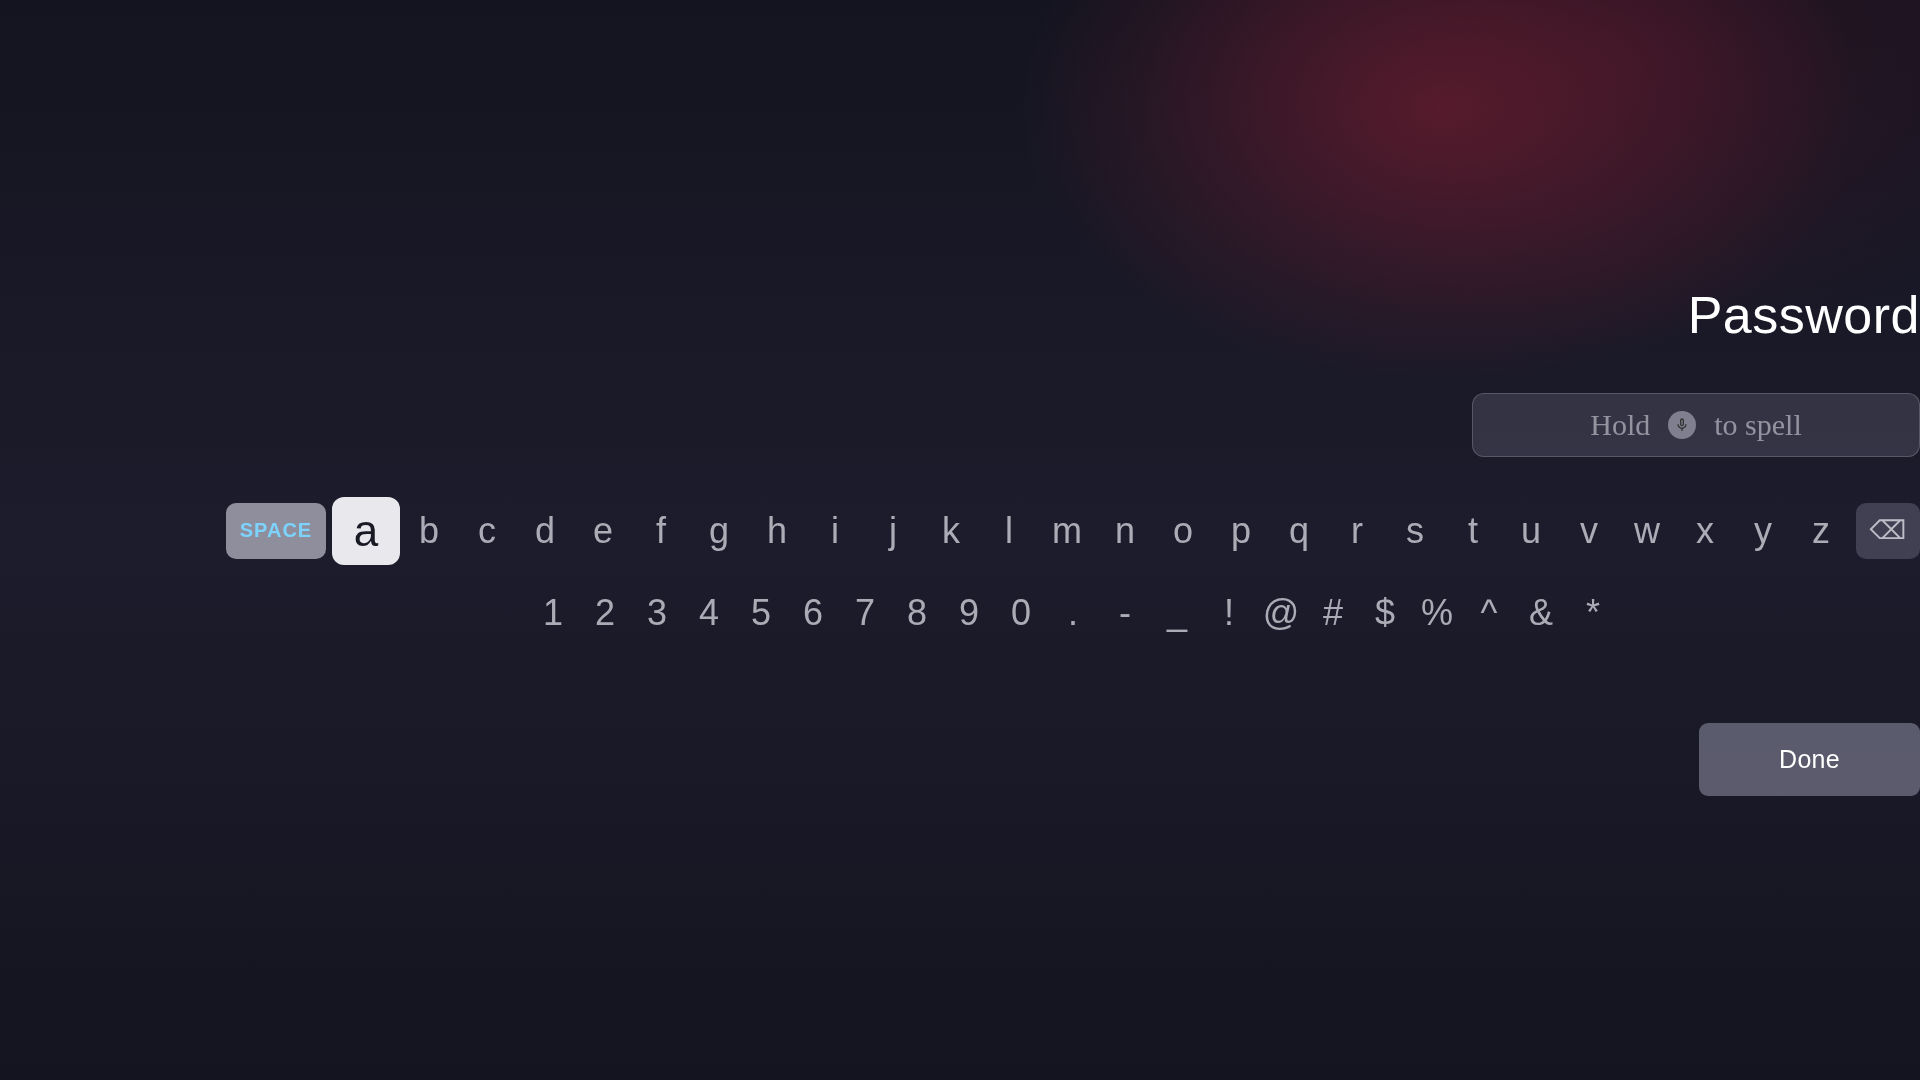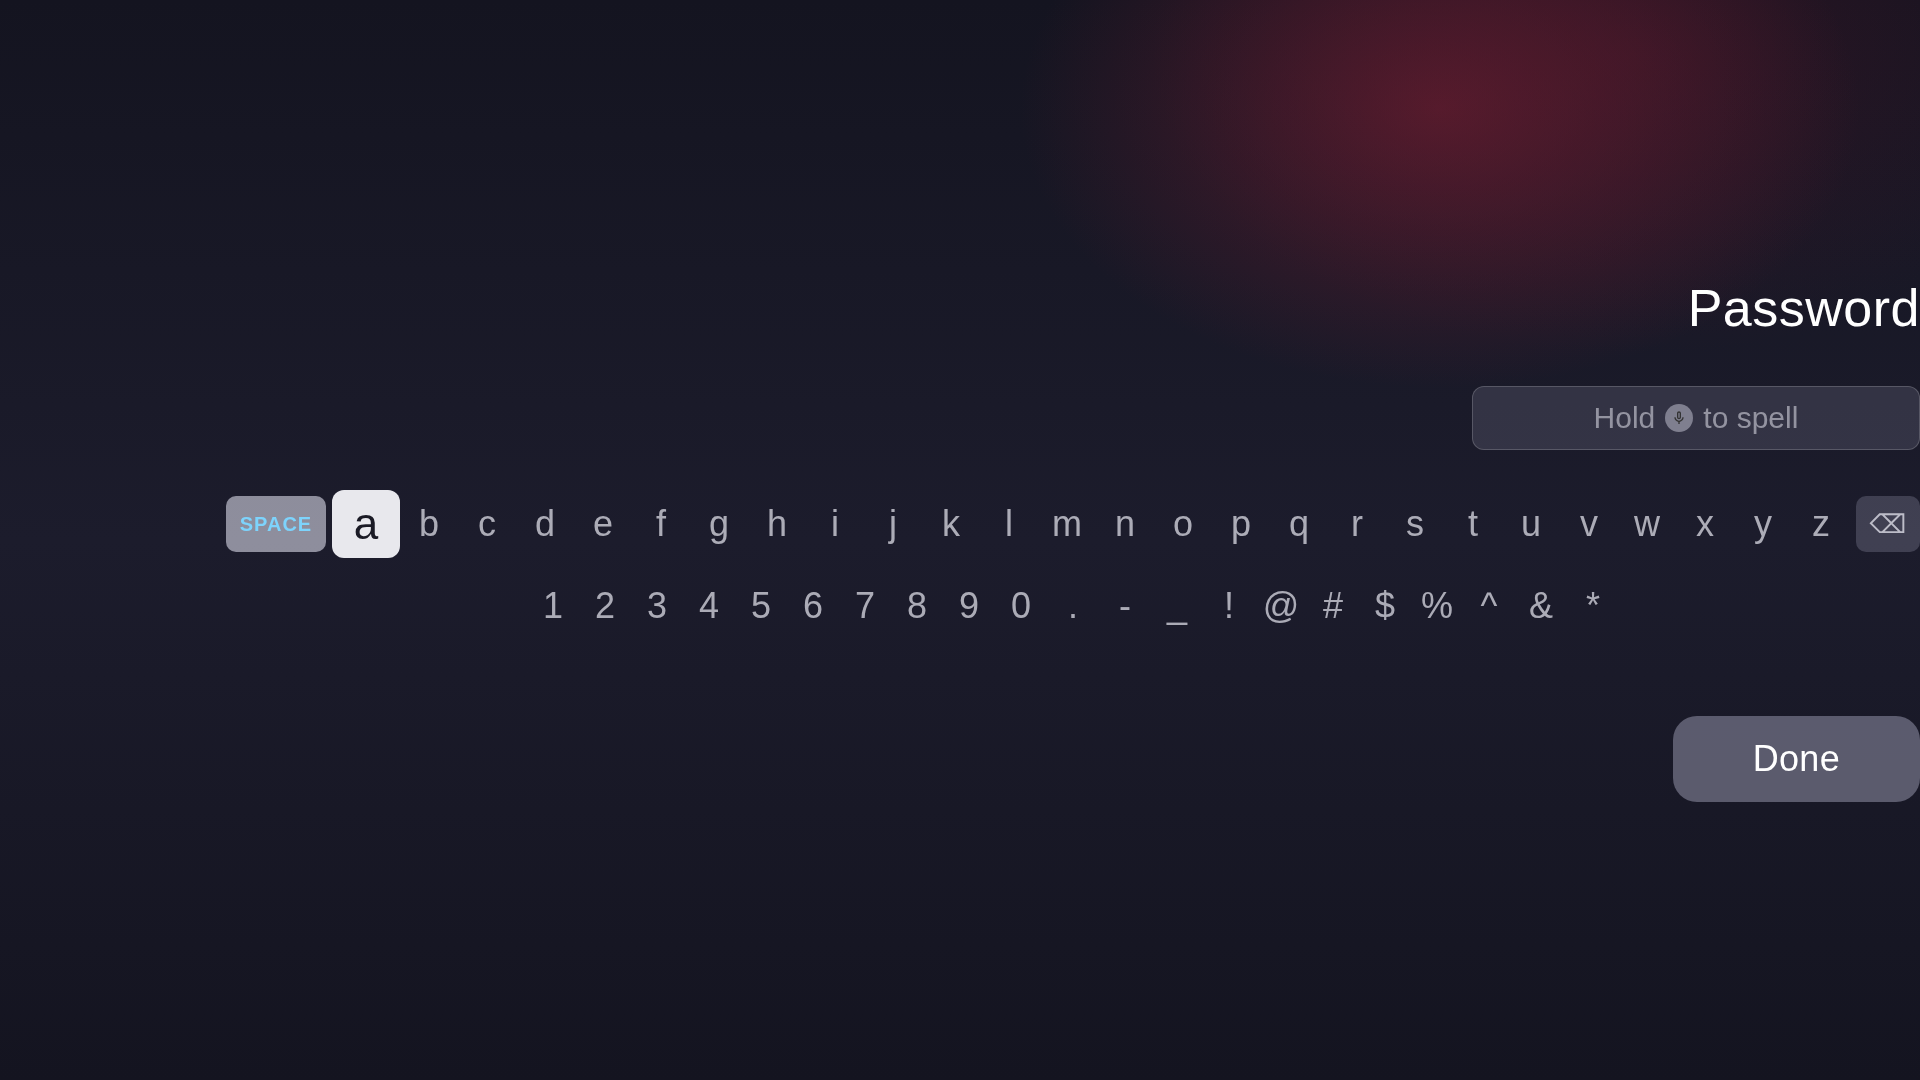--- a/index.html
+++ b/index.html
@@ -58,21 +58,22 @@
       gap: 10px;
       margin-bottom: 40px;
     }
 
     .input-placeholder {
       color: rgba(200, 200, 210, 0.65);
       font-size: 30px;
       font-weight: 300;
       display: flex;
       align-items: center;
-      gap: 10px;
+      gap: 18px;
+      font-family: Liberation Serif, serif;
     }
 
     .mic-icon {
       width: 28px;
       height: 28px;
       background: rgba(160, 160, 175, 0.7);
       border-radius: 50%;
       display: flex;
       align-items: center;
       justify-content: center;
@@ -169,23 +170,23 @@
     .mode-btn.active {
       color: #ffffff;
       font-weight: 600;
       background: transparent;
     }
 
     .done-btn {
       margin-top: 50px;
       background: rgba(120, 120, 140, 0.7);
       border: none;
-      border-radius: 24px;
+      border-radius: 9px;
       color: #ffffff;
-      font-size: 36px;
+      font-size: 25px;
       font-weight: 500;
       padding: 22px 80px;
       cursor: pointer;
       letter-spacing: 0.3px;
       transition: background 0.15s;
     }
 
     .number-row {
       color: rgba(220, 220, 230, 0.75);
     }

